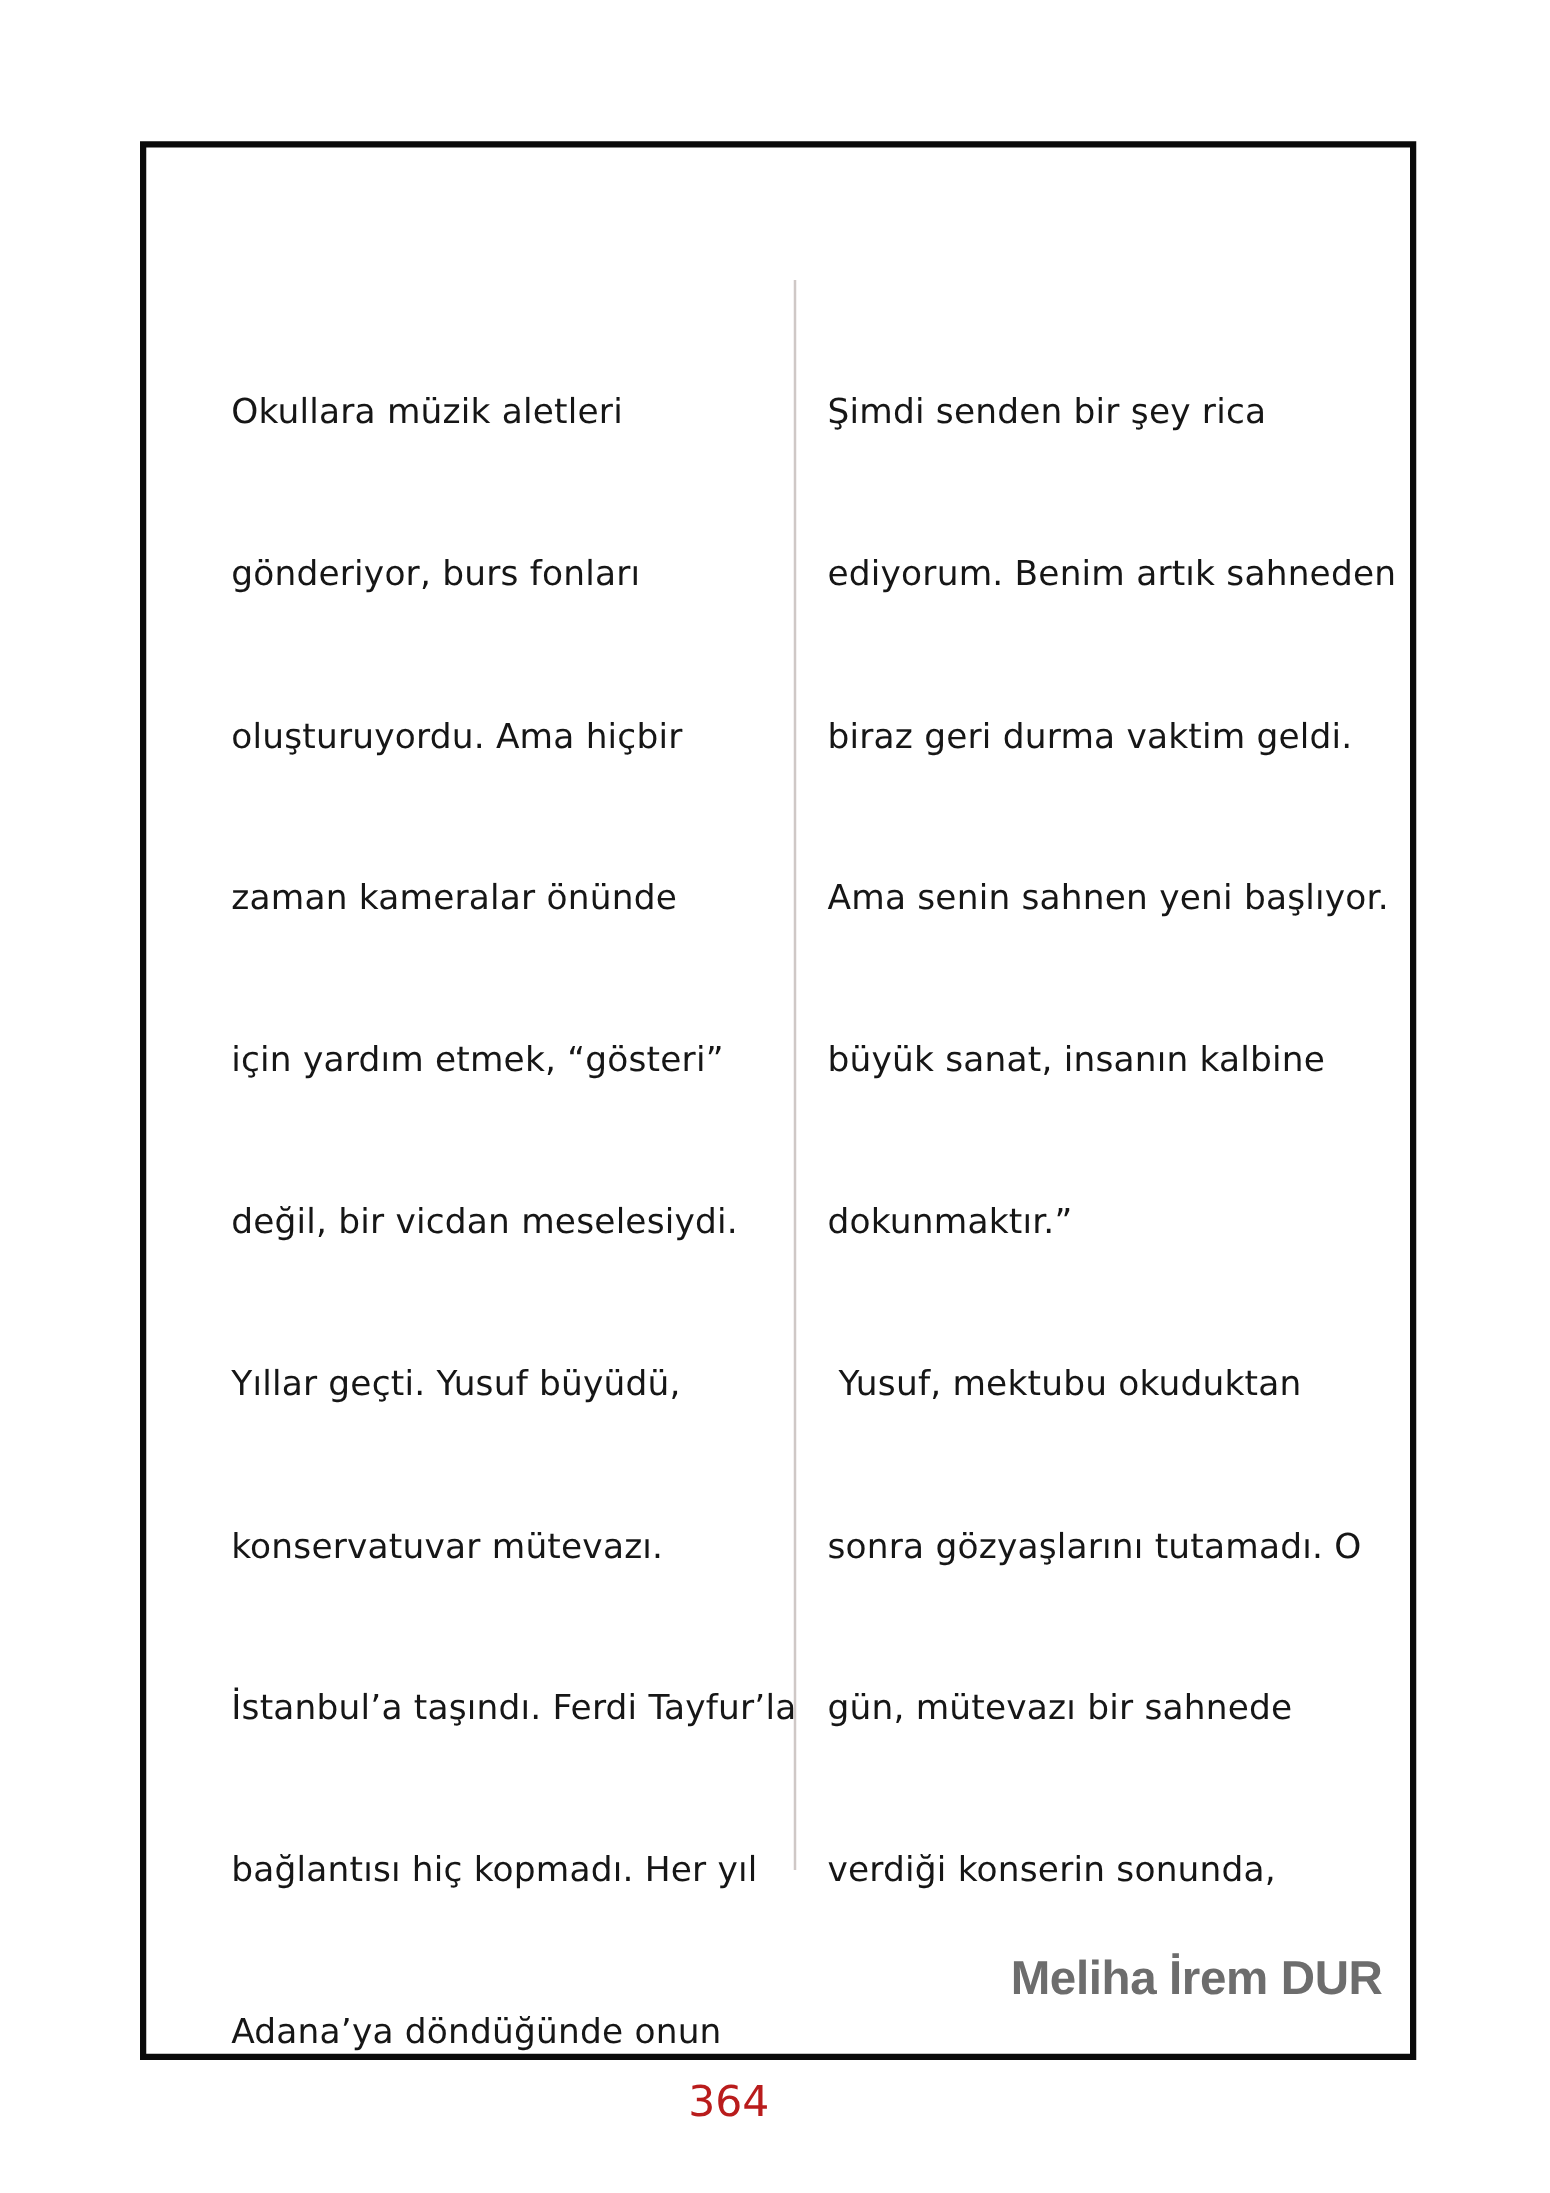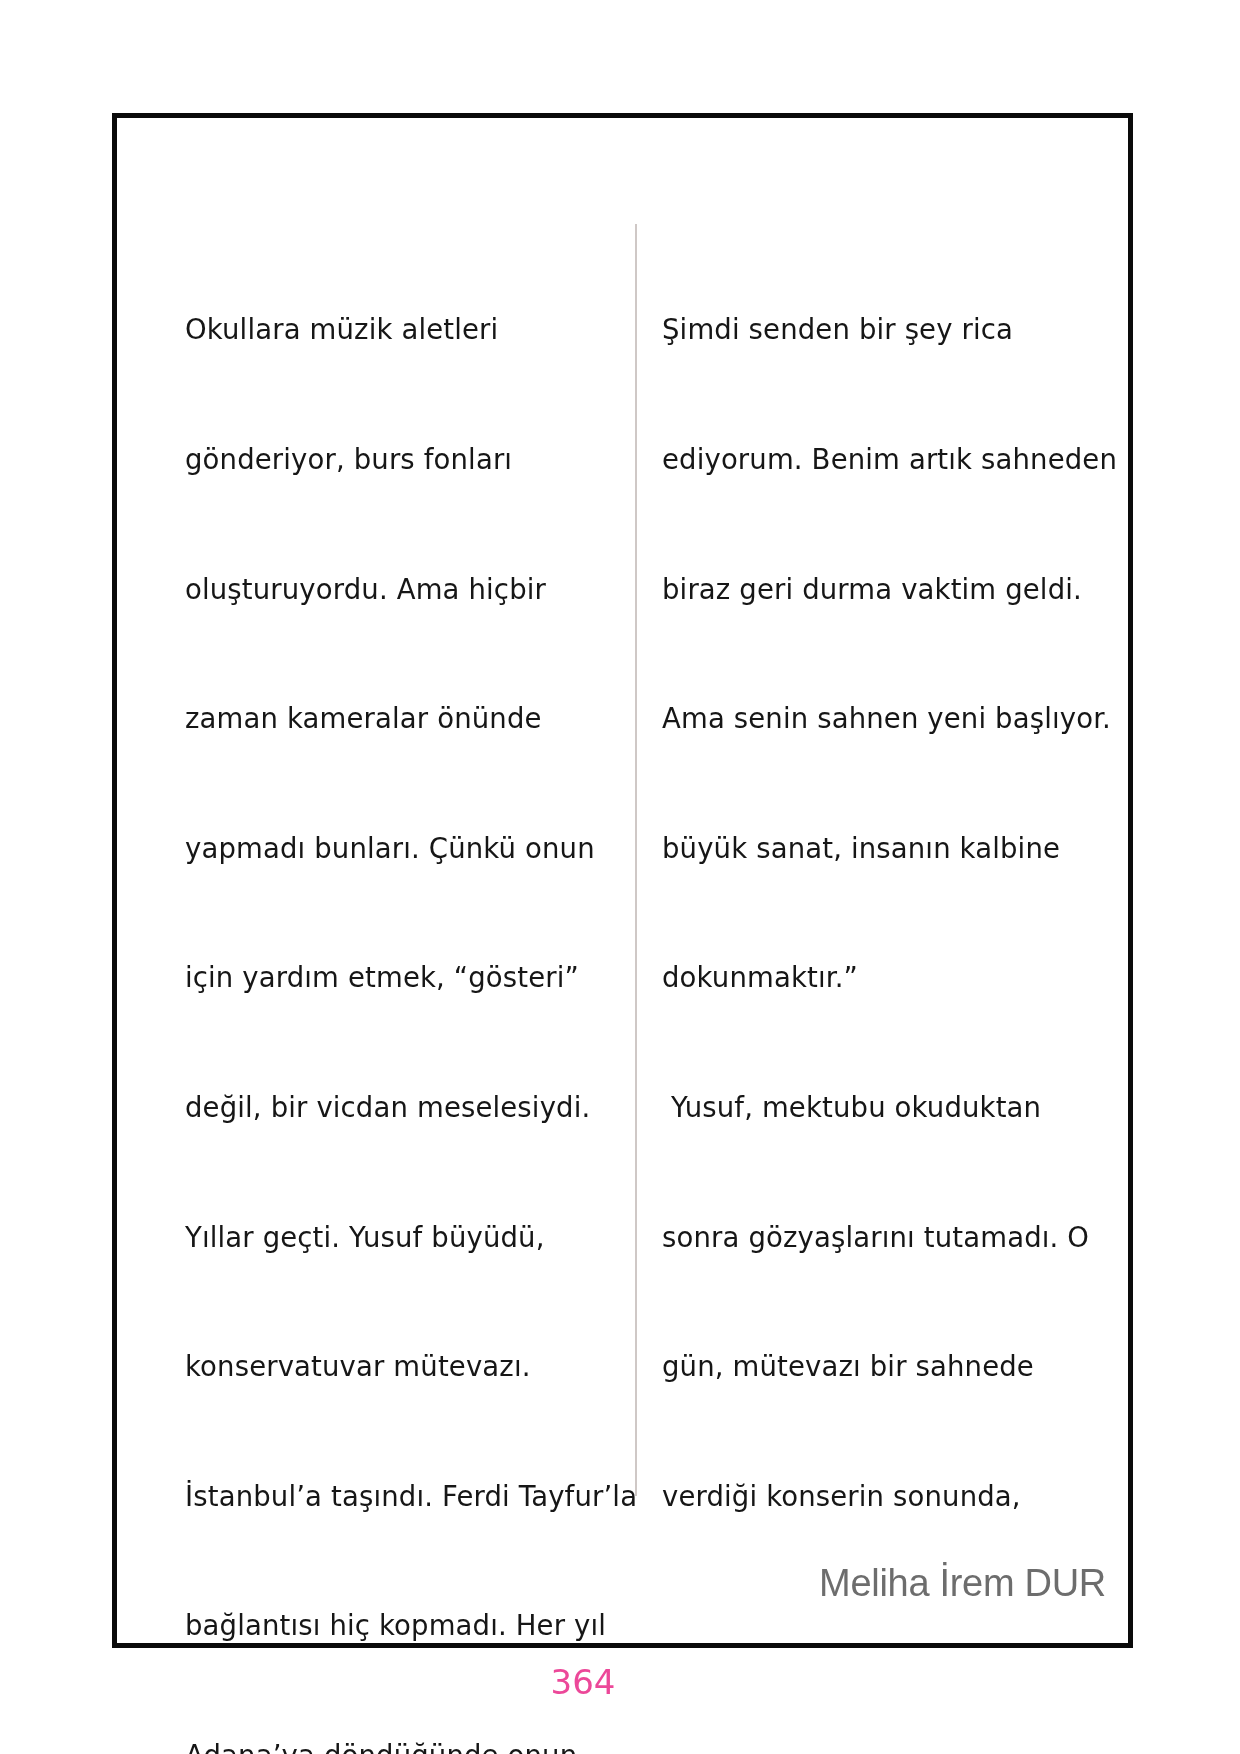--- a/index.html
+++ b/index.html
@@ -45,47 +45,46 @@
       top: 224px;
       width: 2px;
       height: 1272px;
       background: #cfc8c6;
     }
     .author {
       position: absolute;
       right: 134px;
       top: 1562px;
       font-family: "Liberation Sans", sans-serif;
-      font-weight: normal;
+      font-weight: bold;
       font-size: 38px;
       letter-spacing: -0.3px;
       color: #6d6d6d;
       white-space: nowrap;
     }
     .page-number {
       position: absolute;
       left: 0;
       width: 1166px;
       top: 1662px;
       text-align: center;
       font-size: 34px;
-      color: #ec4899;
+      color: #b91c1c;
     }
   </style>
 </head>
 <body>
 
 <div class="frame"></div>
 
 <div class="column col-left">
   <span class="line">Okullara müzik aletleri</span>
   <span class="line">gönderiyor, burs fonları</span>
   <span class="line">oluşturuyordu. Ama hiçbir</span>
   <span class="line">zaman kameralar önünde</span>
-  <span class="line">yapmadı bunları. Çünkü onun</span>
   <span class="line">için yardım etmek, “gösteri”</span>
   <span class="line">değil, bir vicdan meselesiydi.</span>
   <span class="line">Yıllar geçti. Yusuf büyüdü,</span>
   <span class="line">konservatuvar mütevazı.</span>
   <span class="line">İstanbul’a taşındı. Ferdi Tayfur’la</span>
   <span class="line">bağlantısı hiç kopmadı. Her yıl</span>
   <span class="line">Adana’ya döndüğünde onun</span>
   
   
   

